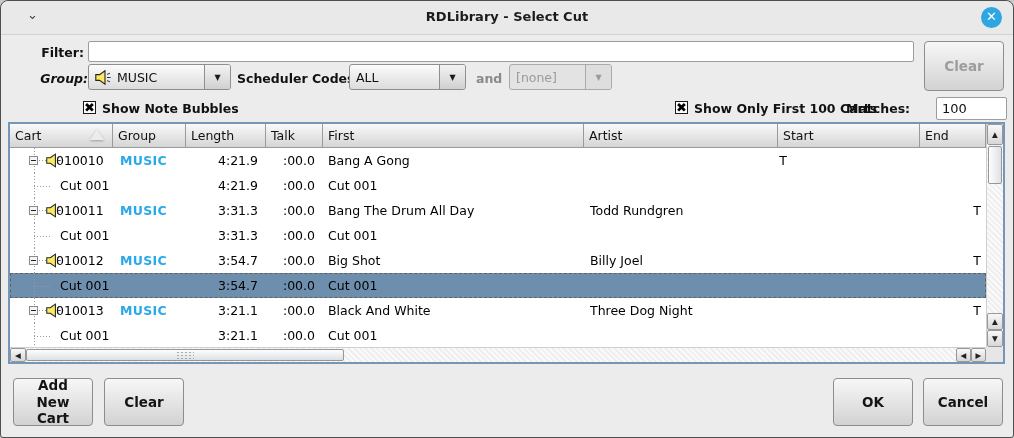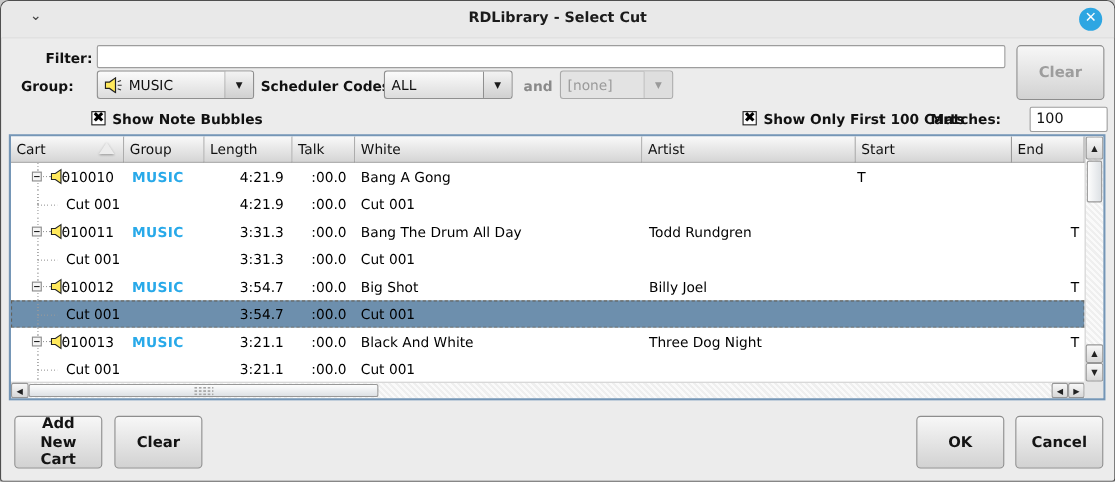--- a/index.html
+++ b/index.html
@@ -89,21 +89,21 @@
   <div class="titlebar">
     <span class="tb-chevron">⌄</span>
     <span class="tb-title">RDLibrary - Select Cut</span>
     <span class="tb-close" style="background: rgb(46, 166, 226);">✕</span>
   </div>
 
   <div class="lbl right" style="left:20px;top:44px;width:63px;">Filter:</div>
   <input class="txt" style="left: 87px; top: 40px; width: 826px; height: 21px;" value="">
   <button class="btn disabled" style="left:923px;top:40px;width:80px;height:50px;">Clear</button>
 
-  <div class="lbl right" style="left:3px;top:70px;width:63px;">Group:</div>
+  <div class="lbl right" style="left:24px;top:70px;width:63px;font-style:italic;">Group:</div>
   <div class="combo" style="left:87px;top:63px;width:143px;">
     <span class="val">
       <svg class="spkc" width="17" height="15" viewBox="0 0 17 15">
         <polygon points="10,0.8 4.6,4.6 0.8,4.6 0.8,10.4 4.6,10.4 10,14.2" fill="#ffe95c" stroke="#222" stroke-width="1.1"></polygon>
         <path d="M12 4.4 L15 3.2 M12 7.5 L15.6 7.5 M12 10.6 L15 11.8" stroke="#333" stroke-width="1" fill="none"></path>
       </svg>
       <span>MUSIC</span>
     </span>
     <span class="arrow">▼</span>
   </div>
@@ -128,21 +128,21 @@
   <div class="lbl" style="left:693px;top:100px;">Show Only First 100 Carts</div>
   <div class="lbl" style="left:845px;top:100px;">Matches:</div>
   <input class="txt" style="left: 935px; top: 96px; width: 71px; height: 23px;" value="100">
 
   <div class="table">
     <div class="thead">
         <div class="th c0">Cart<span class="sorttri"></span></div>
         <div class="th c1">Group</div>
         <div class="th c2">Length</div>
         <div class="th c3">Talk</div>
-        <div class="th c4">White</div>
+        <div class="th c4">First</div>
         <div class="th c5">Artist</div>
         <div class="th c6">Start</div>
         <div class="th c7">End</div>
       </div>
     <div class="tbody">
         <div class="row">
           <div class="td c0">
             <span class="vline"></span>
             <span class="expander"></span>
             <span class="hdots"></span>

